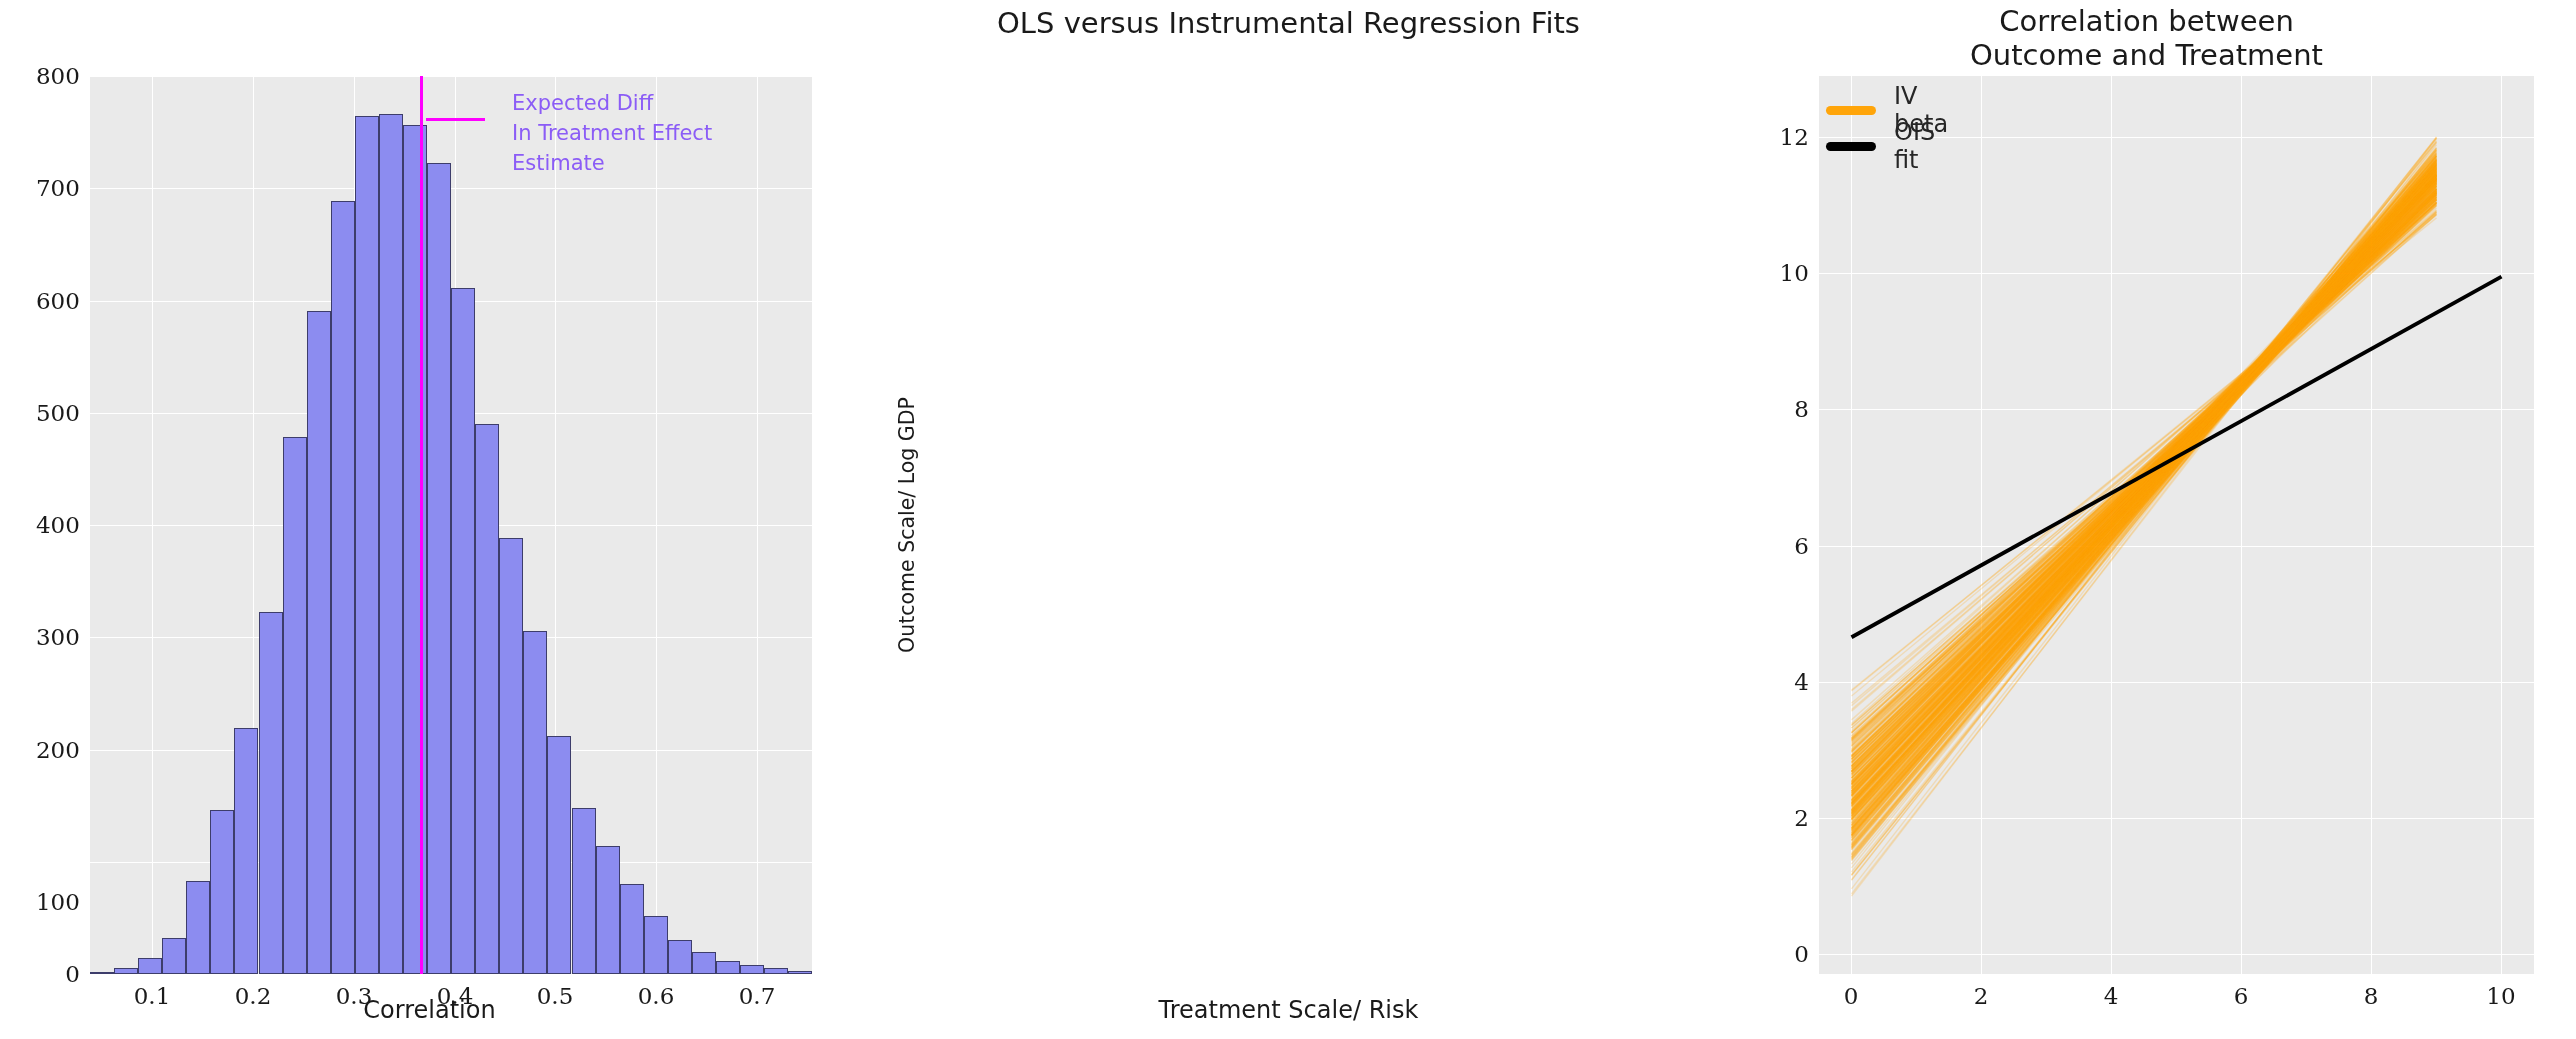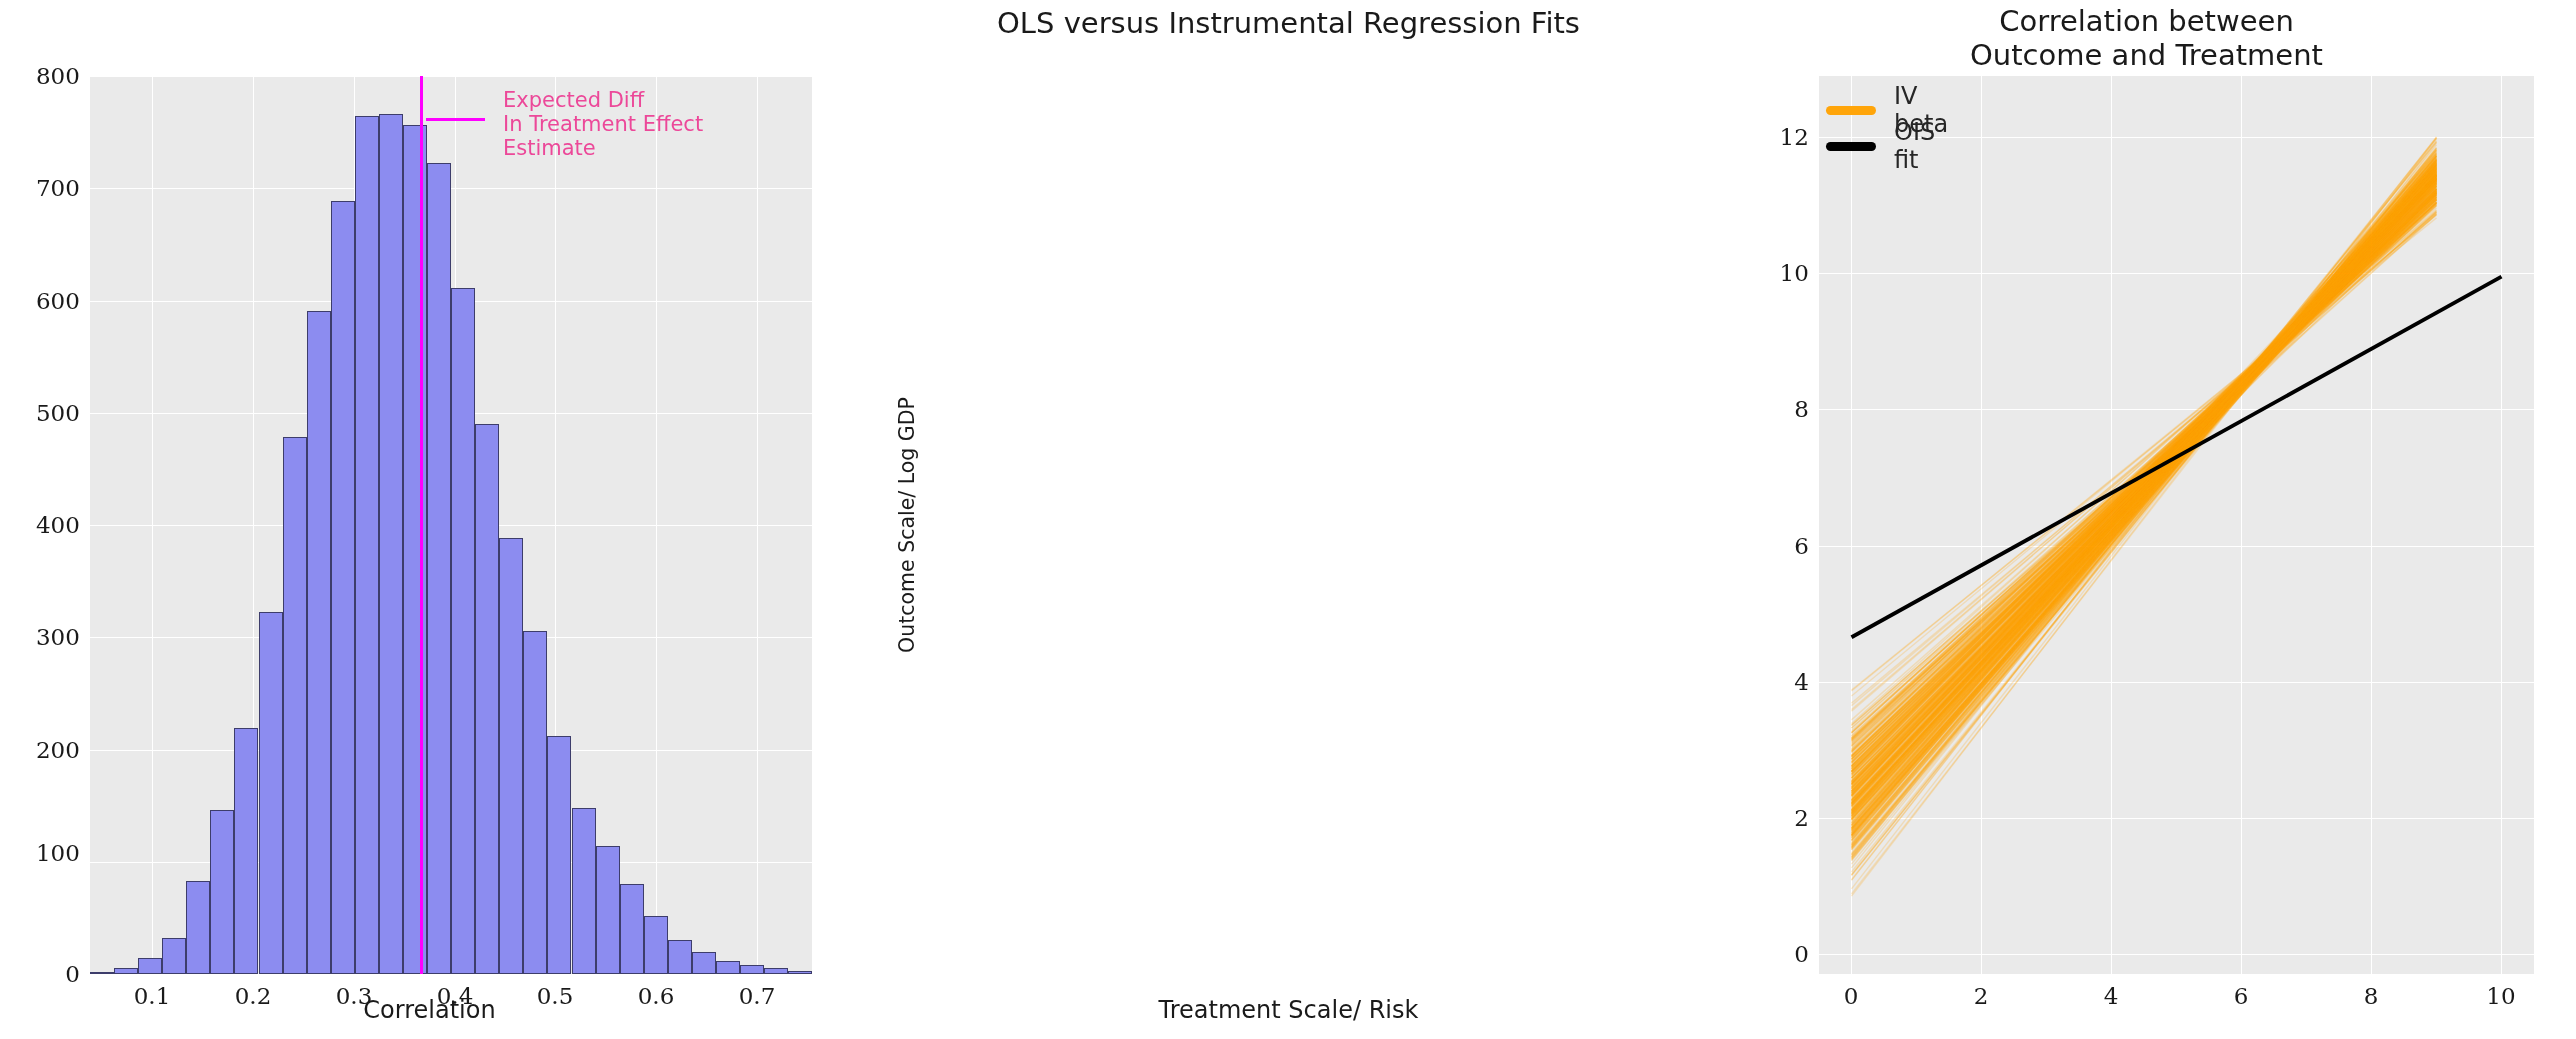--- a/index.html
+++ b/index.html
@@ -61,21 +61,21 @@
   .bar.blue{background:#8c8cf0;border:1.9px solid #3d3d6b;}
 
   .vline{position:absolute;width:3.2px;background:#ff00ff;}
 
   .legend-p1{
     position:absolute;left:426px;top:88px;
     display:flex;align-items:flex-start;gap:0px;
   }
   .legend-p1 .lmark{width:59px;height:3.2px;background:#ff00ff;margin-top:29.5px;flex:0 0 auto;}
   .legend-p1 .ltext{
-    margin-left:18px;font-size:21px;line-height:24px;color:#ec4899;
+    margin-left:27px;font-size:21px;line-height:30px;color:#8b5cf6;
     font-family:"DejaVu Sans",sans-serif;white-space:pre-line;
   }
 
   .legend-p2{
     position:absolute;left:967px;top:92px;
   }
   .legend-p2 .lrow{display:flex;align-items:center;height:36px;}
   .legend-p2 .lmark{width:50px;height:9px;border-radius:4.5px;flex:0 0 auto;}
   .legend-p2 .lmark.orange{background:#ffa50a;}
   .legend-p2 .lmark.black{background:#000000;}
@@ -135,21 +135,21 @@
           <div class="bar blue" style="left: 554px; width: 24px; height: 58px;"></div>
           <div class="bar blue" style="left: 578px; width: 24px; height: 34px;"></div>
           <div class="bar blue" style="left: 602px; width: 24px; height: 22.5px;"></div>
           <div class="bar blue" style="left: 626px; width: 24px; height: 13.5px;"></div>
           <div class="bar blue" style="left: 650px; width: 24px; height: 9px;"></div>
           <div class="bar blue" style="left: 674px; width: 24px; height: 5.6px;"></div>
           <div class="bar blue" style="left: 698px; width: 24px; height: 3.4px;"></div>
         </div>
       <div id="yticks-1">
           <div class="ytick" style="top: 898px;">0</div>
-          <div class="ytick" style="top: 777px;">100</div>
+          <div class="ytick" style="top: 826px;">100</div>
           <div class="ytick" style="top: 674px;">200</div>
           <div class="ytick" style="top: 561px;">300</div>
           <div class="ytick" style="top: 449px;">400</div>
           <div class="ytick" style="top: 337px;">500</div>
           <div class="ytick" style="top: 225px;">600</div>
           <div class="ytick" style="top: 112px;">700</div>
           <div class="ytick" style="top: 0px;">800</div>
         </div>
       <div id="xticks-1">
           <div class="xtick" style="left: 62px;">0.1</div>

